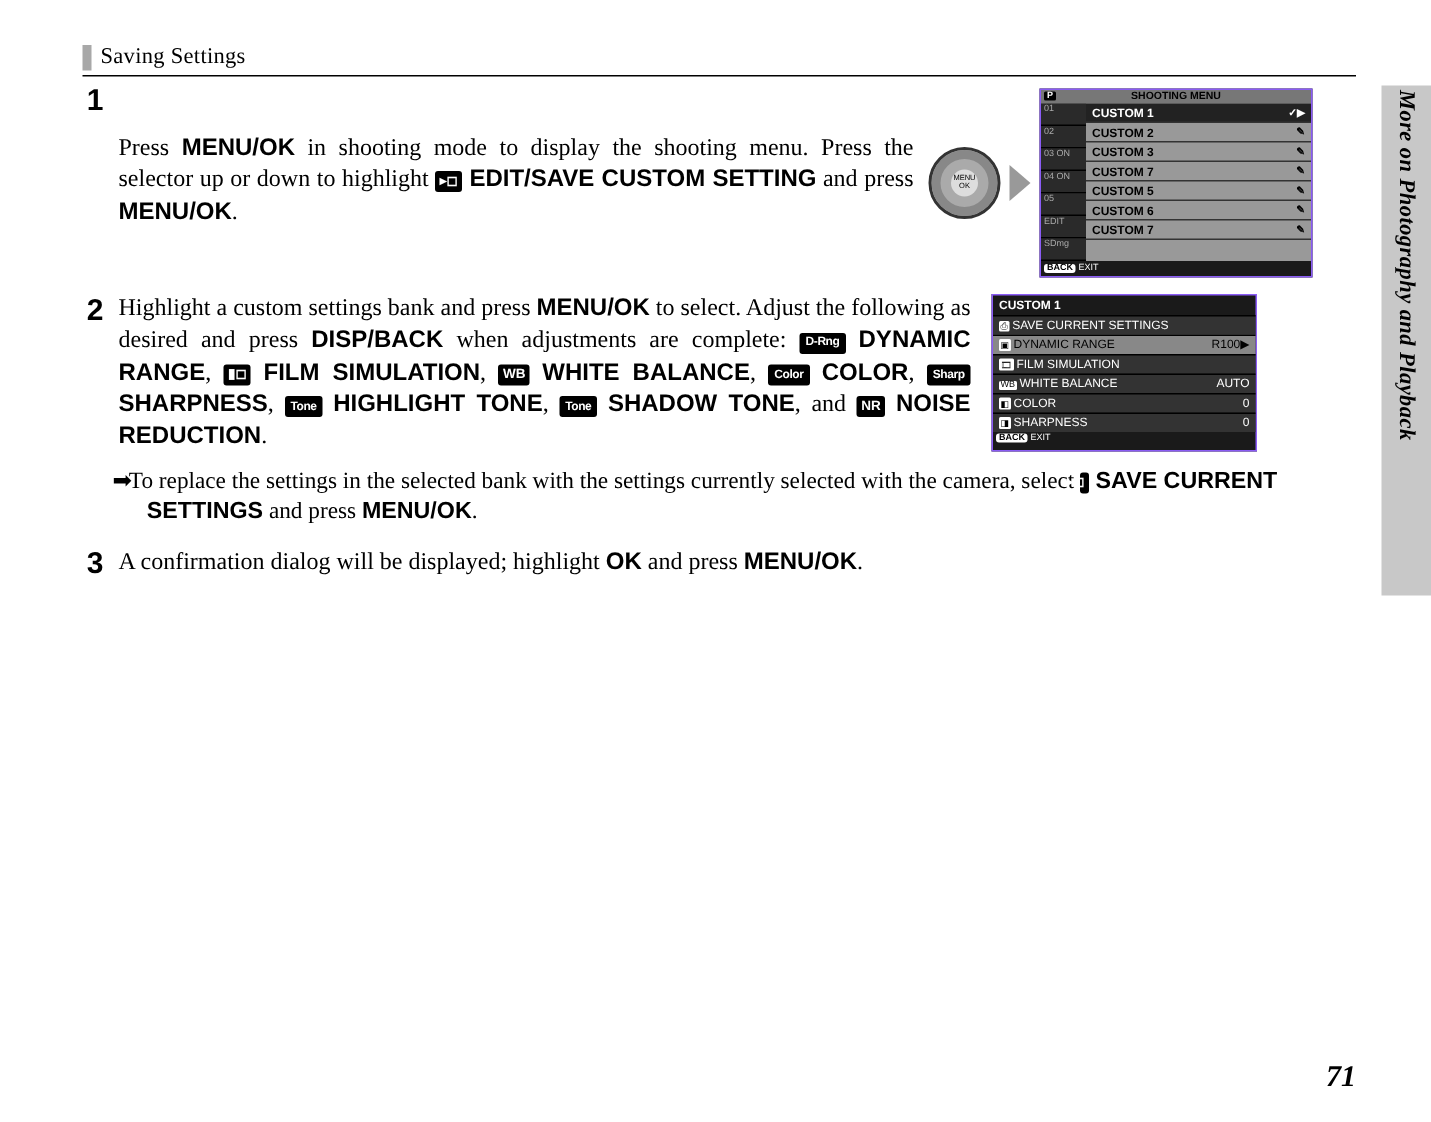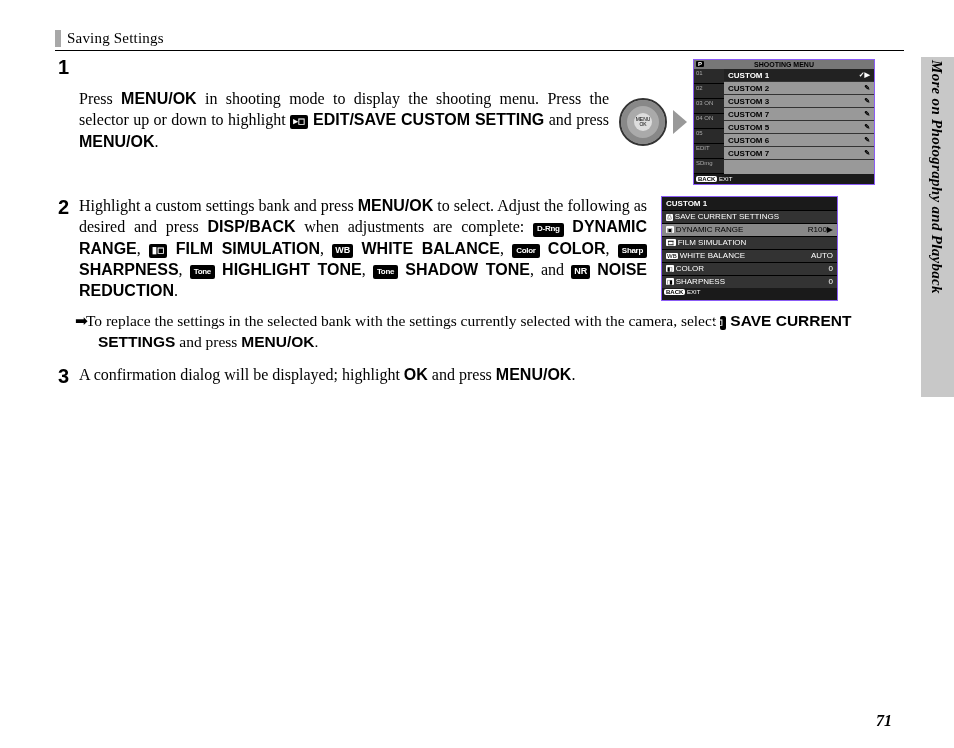--- a/index.html
+++ b/index.html
@@ -17,21 +17,21 @@
   .step1text{width:530px}
   .step1img{display:flex;align-items:center;gap:6px;margin-top:4px}
   .step2box{display:flex;align-items:center;gap:14px}
   .step2text{width:568px}
   .step3box{display:flex;align-items:flex-start;gap:28px}
   .step3text{width:568px}
   b{font-family:Arial,Helvetica,sans-serif;font-weight:bold}
   .note{font-size:15.5px;line-height:1.3;margin:6px 0 12px 20px;display:flex;gap:6px;text-indent:-12px;padding-left:12px}
   .ico{display:inline-flex;align-items:center;justify-content:center;background:#000;color:#fff;font-family:Arial,Helvetica,sans-serif;font-size:9px;font-weight:bold;border-radius:2px;padding:1px 3px;height:12px;vertical-align:baseline;position:relative;top:-1px}
   .ico-wide{padding:1px 4px;font-size:8px;letter-spacing:-.3px}
-  .page-num{position:absolute;right:62px;bottom:18px;font-weight:bold;font-style:italic;font-size:16px}
+  .page-num{position:absolute;right:50px;bottom:18px;font-weight:bold;font-style:italic;font-size:20px}
   
   .dpad{width:44px;height:44px;border:2px solid #333;border-radius:50%;background:#aaa;position:relative;display:inline-block}
   .dpad:before{content:"";position:absolute;inset:0;border-radius:50%;box-shadow:inset 0 0 0 6px #888}
   .dpad-center{position:absolute;left:50%;top:50%;width:18px;height:18px;margin:-9px 0 0 -9px;border-radius:50%;background:#ddd;display:flex;align-items:center;justify-content:center;font-size:5px;font-family:Arial;line-height:5px;text-align:center}
   .arrowR{display:inline-block;width:0;height:0;border-top:12px solid transparent;border-bottom:12px solid transparent;border-left:14px solid #999}
   
   .lcd{background:#1a1a1a;color:#fff;font-family:Arial,Helvetica,sans-serif;font-size:8px;border:1px solid #8b5cf6}
   .lcd1{width:180px}
   .lcd1 .hdr{background:#333;display:flex}
   .lcd1 .left{width:30px}

